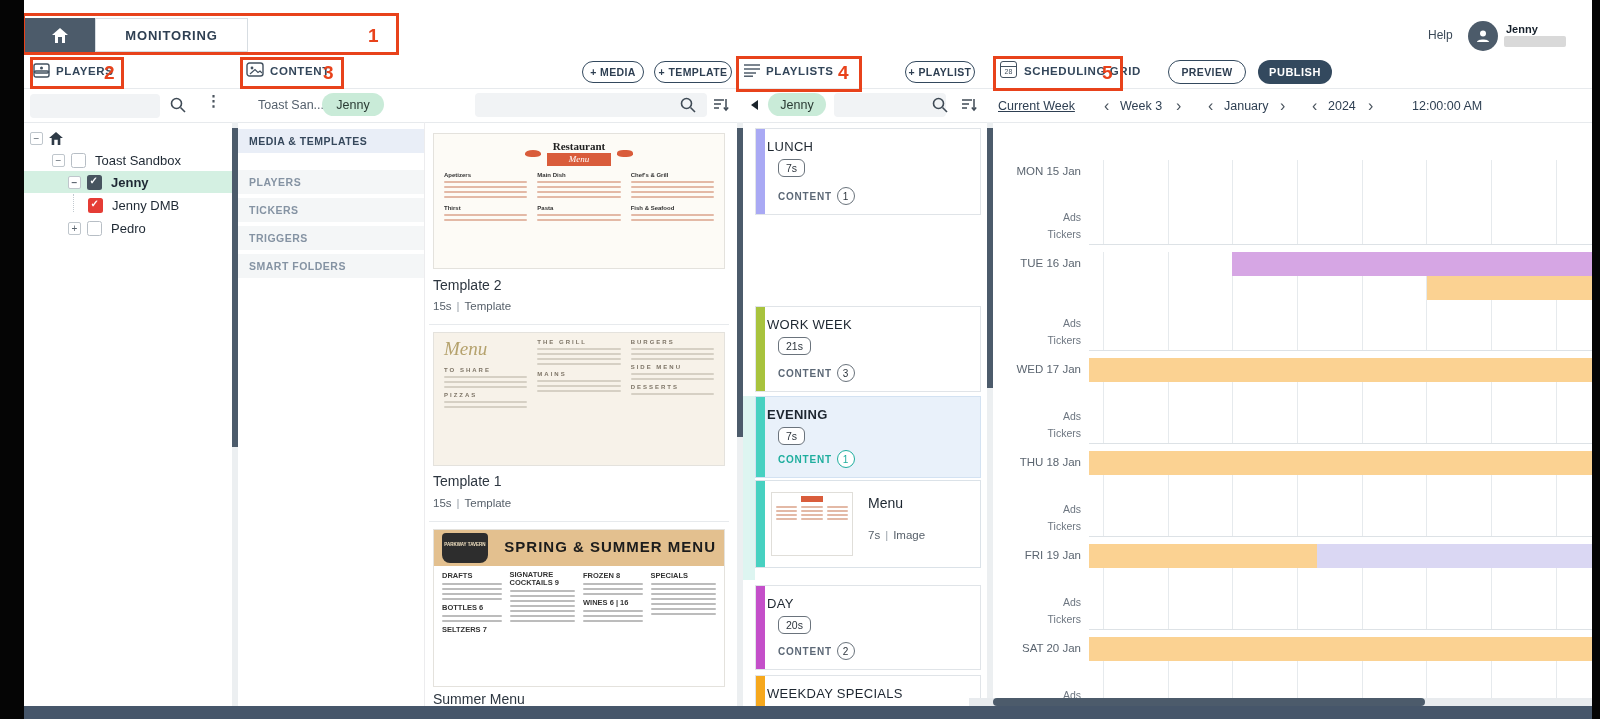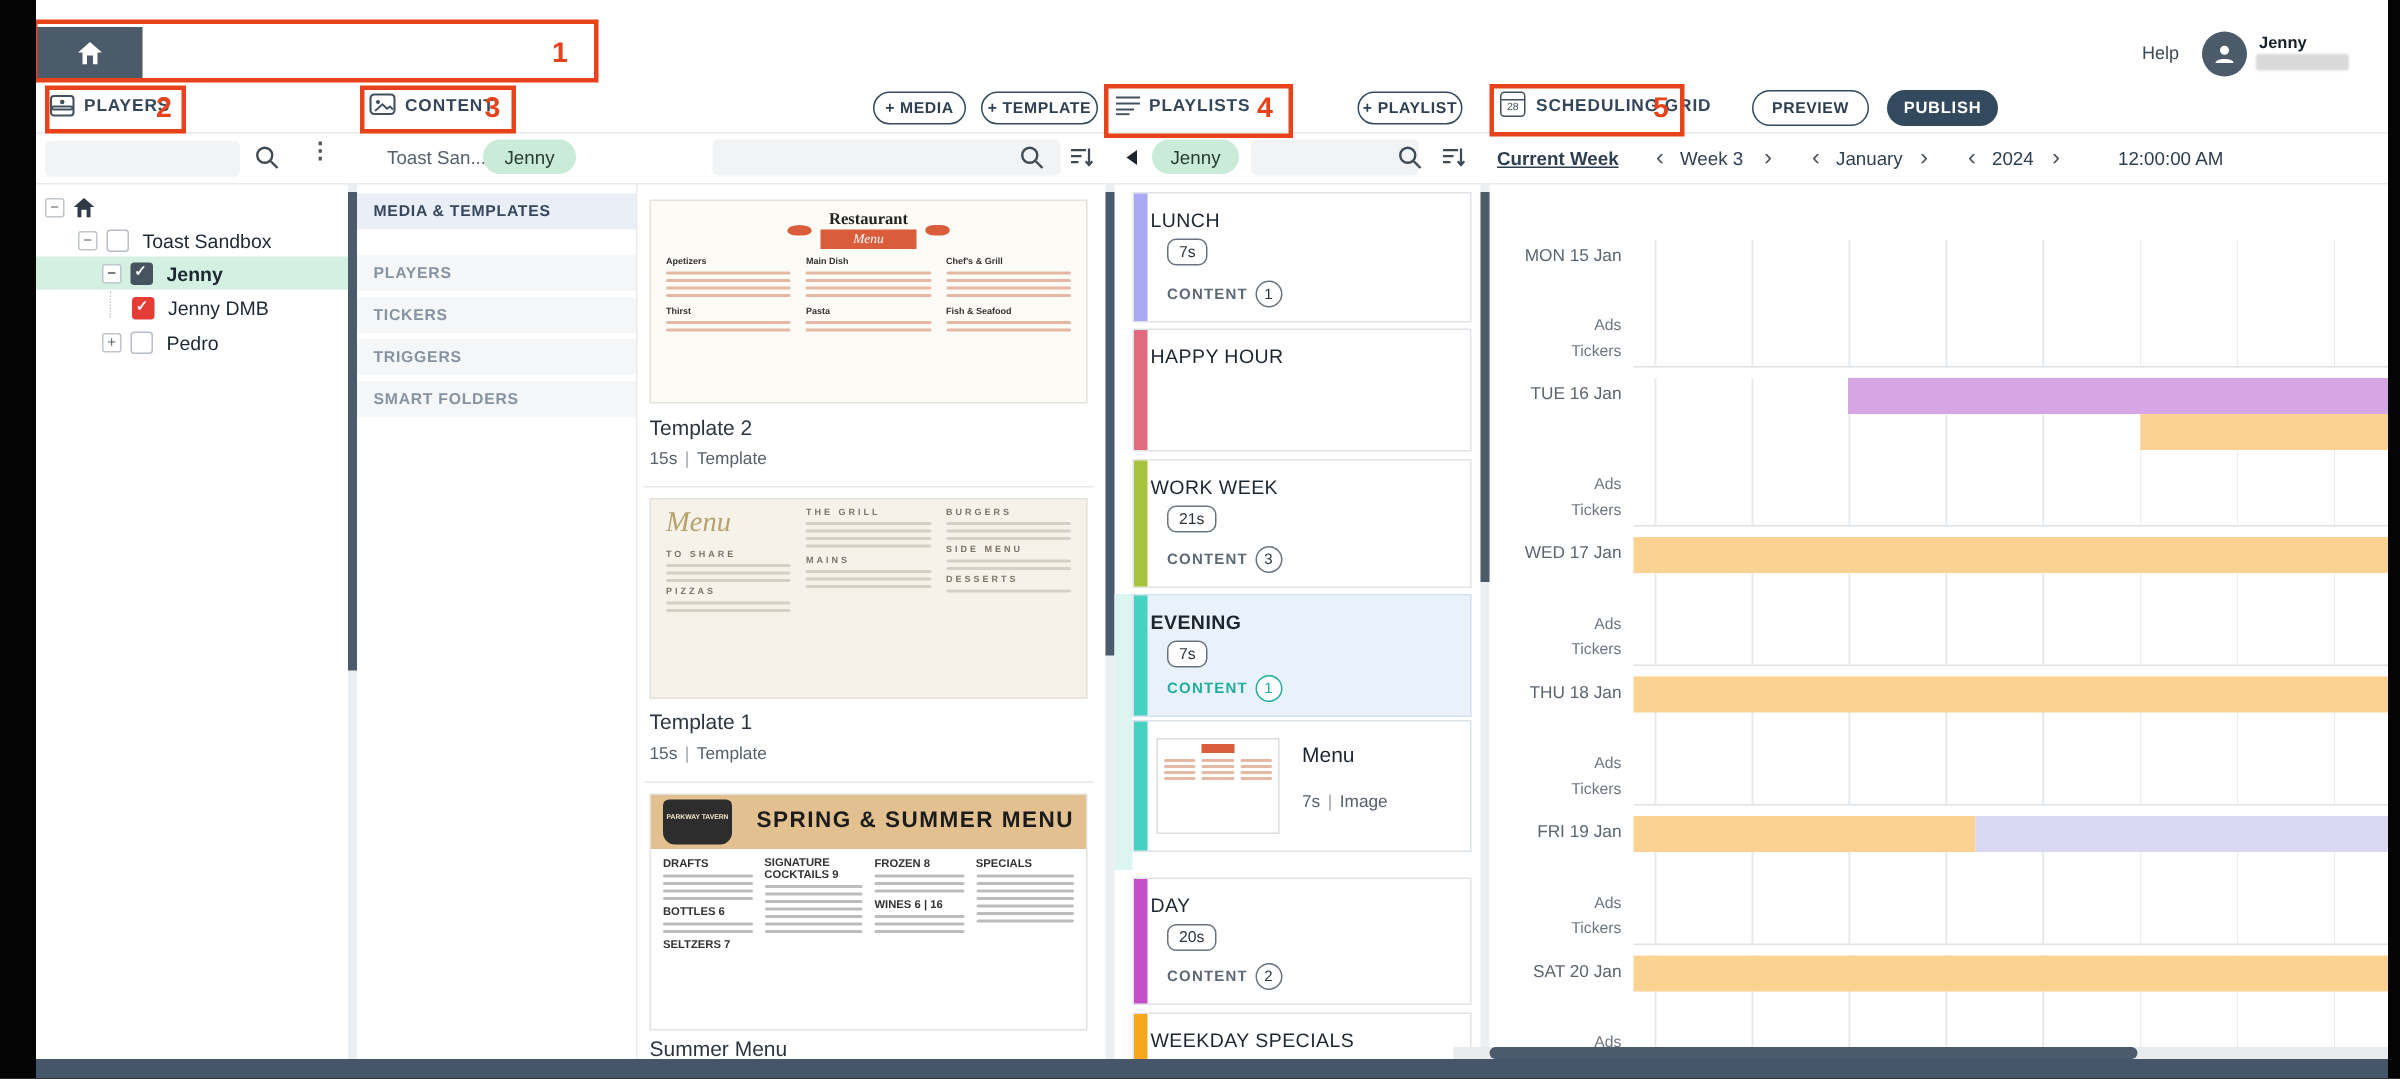--- a/index.html
+++ b/index.html
@@ -83,20 +83,23 @@
 <body>
 
 <div id="screen">
 <div id="app">
 
   <div class="abs home-btn">
     <svg width="16" height="15" viewBox="0 0 16 15">
           <path d="M8 0 L16 7 H13 V15 H10 V9 H6 V15 H3 V7 H0 Z" fill="#fff"></path>
         </svg>
   </div>
+  <div class="abs nav-tab" style="left:71px;width:153px;">
+        <span>MONITORING</span>
+      </div>
   <div class="abs ann" style="left: -2px; top: 13px; width: 377px; height: 42px; border-color: rgb(232, 66, 27);"></div>
   <div class="abs ann-num" style="left: 344px; top: 25px; color: rgb(232, 66, 27);">1</div>
 
   <span class="abs help-label" style="left:1404px;top:28px;">Help</span>
   <div class="abs avatar" style="left:1444px;top:21px;">
     <svg width="16" height="16" viewBox="0 0 16 16">
           <circle cx="8" cy="5.5" r="3" fill="#fff"></circle>
           <path d="M2 14 C2 10.5 14 10.5 14 14 Z" fill="#fff"></path>
         </svg>
   </div>
@@ -187,21 +190,21 @@
   <svg class="abs" style="left:938px;top:98px;" width="15" height="14" viewBox="0 0 15 14">
         <g stroke="#3f4a55" stroke-width="1.5">
           <line x1="0" y1="2" x2="10" y2="2"></line>
           <line x1="0" y1="6" x2="7" y2="6"></line>
           <line x1="0" y1="10" x2="5" y2="10"></line>
           <line x1="12" y1="1" x2="12" y2="12"></line>
           <path d="M9.8 9.5 L12 12 L14.2 9.5" fill="none"></path>
         </g>
       </svg>
 
-  <span class="abs gnav" style="left:974px;top:99px;font-weight:bold;text-decoration:underline;">Current Week</span>
+  <span class="abs gnav" style="left:974px;top:99px;font-weight:normal;text-decoration:underline;">Current Week</span>
   <span class="abs chev" style="left:1080px;top:99px;">‹</span>
   <span class="abs gnav" style="left:1096px;top:99px;">Week 3</span>
   <span class="abs chev" style="left:1152px;top:99px;">›</span>
   <span class="abs chev" style="left:1184px;top:99px;">‹</span>
   <span class="abs gnav" style="left:1200px;top:99px;">January</span>
   <span class="abs chev" style="left:1256px;top:99px;">›</span>
   <span class="abs chev" style="left:1288px;top:99px;">‹</span>
   <span class="abs gnav" style="left:1304px;top:99px;">2024</span>
   <span class="abs chev" style="left:1344px;top:99px;">›</span>
   <span class="abs gnav" style="left:1388px;top:99px;">12:00:00 AM</span>
@@ -415,24 +418,20 @@
   <div class="pcard" style="top:128px;height:87px;">
     <div class="pbar" style="background: rgb(169, 169, 244);"></div>
     <div class="pname">LUNCH</div>
     <div class="pdur">7s</div>
     <div class="pcontent">
           <span>CONTENT</span>
           <span class="pcount">1</span>
         </div>
   </div>
 
-  <div class="pcard" style="top:219px;height:82px;">
-    <div class="pbar" style="background: rgb(224, 106, 126);"></div>
-    <div class="pname">HAPPY HOUR</div>
-  </div>
 
   <div class="pcard" style="top:306px;height:86px;">
     <div class="pbar" style="background: rgb(168, 195, 61);"></div>
     <div class="pname">WORK WEEK</div>
     <div class="pdur">21s</div>
     <div class="pcontent">
           <span>CONTENT</span>
           <span class="pcount">3</span>
         </div>
   </div>

